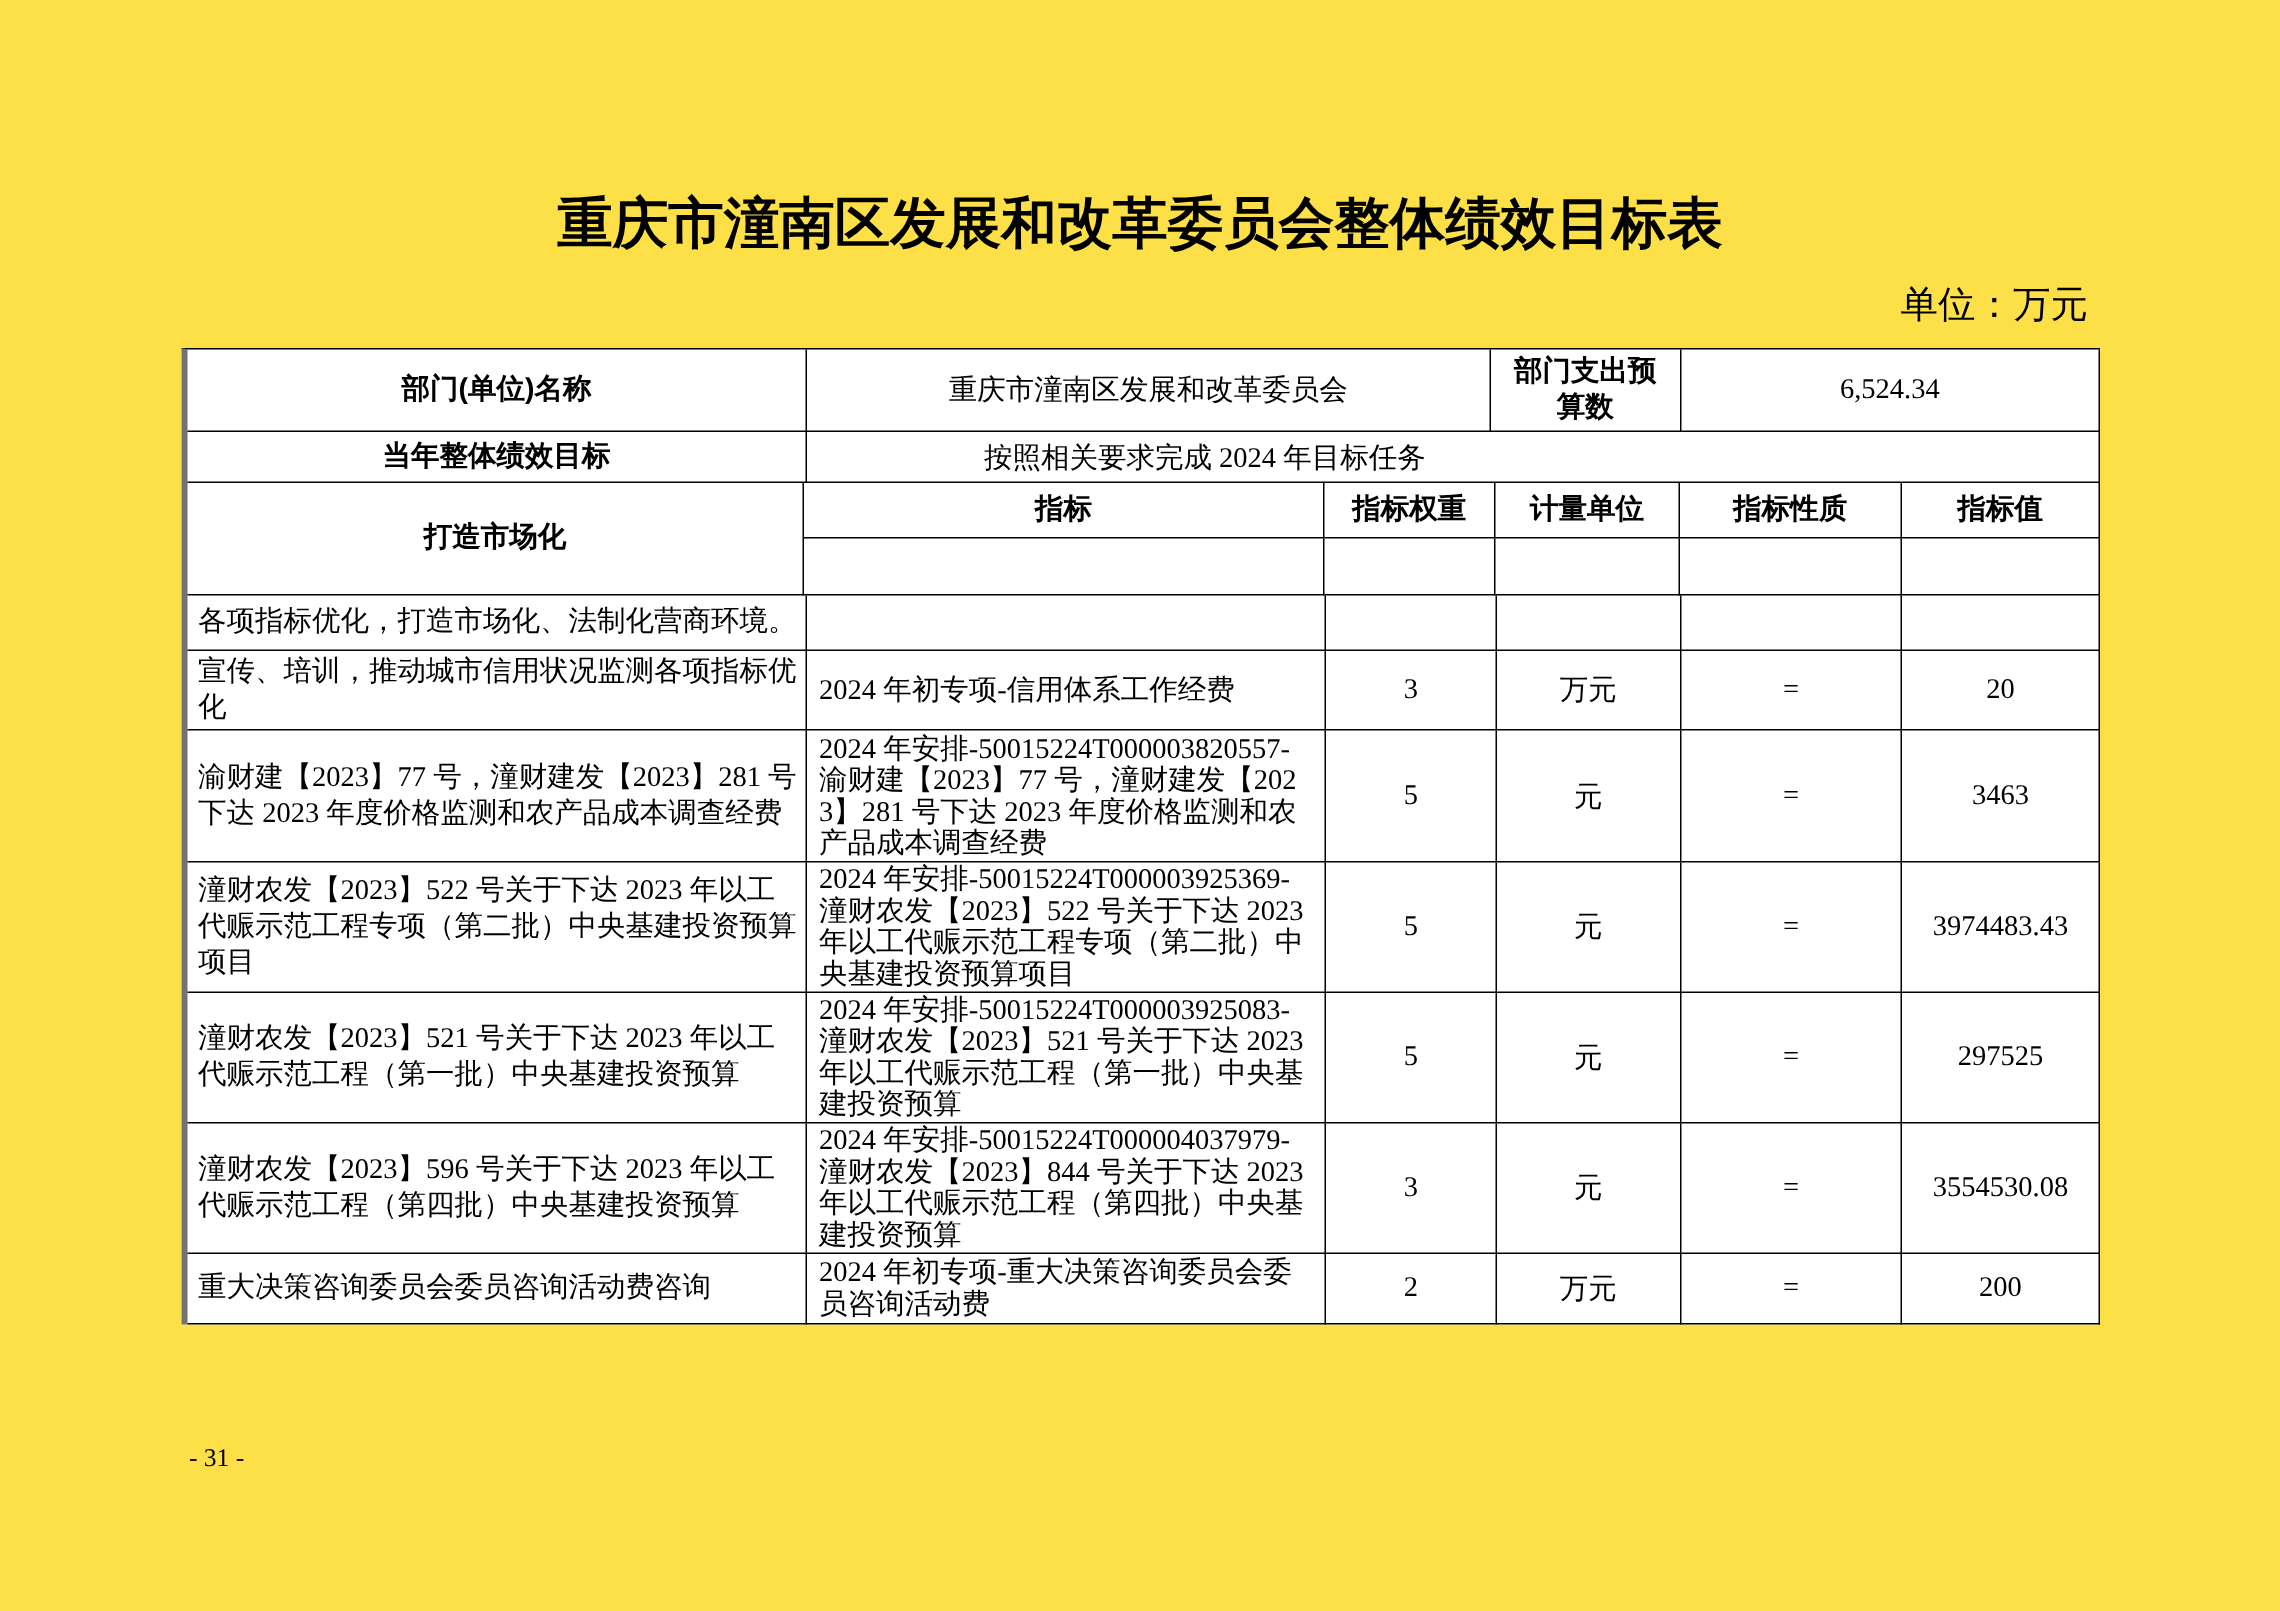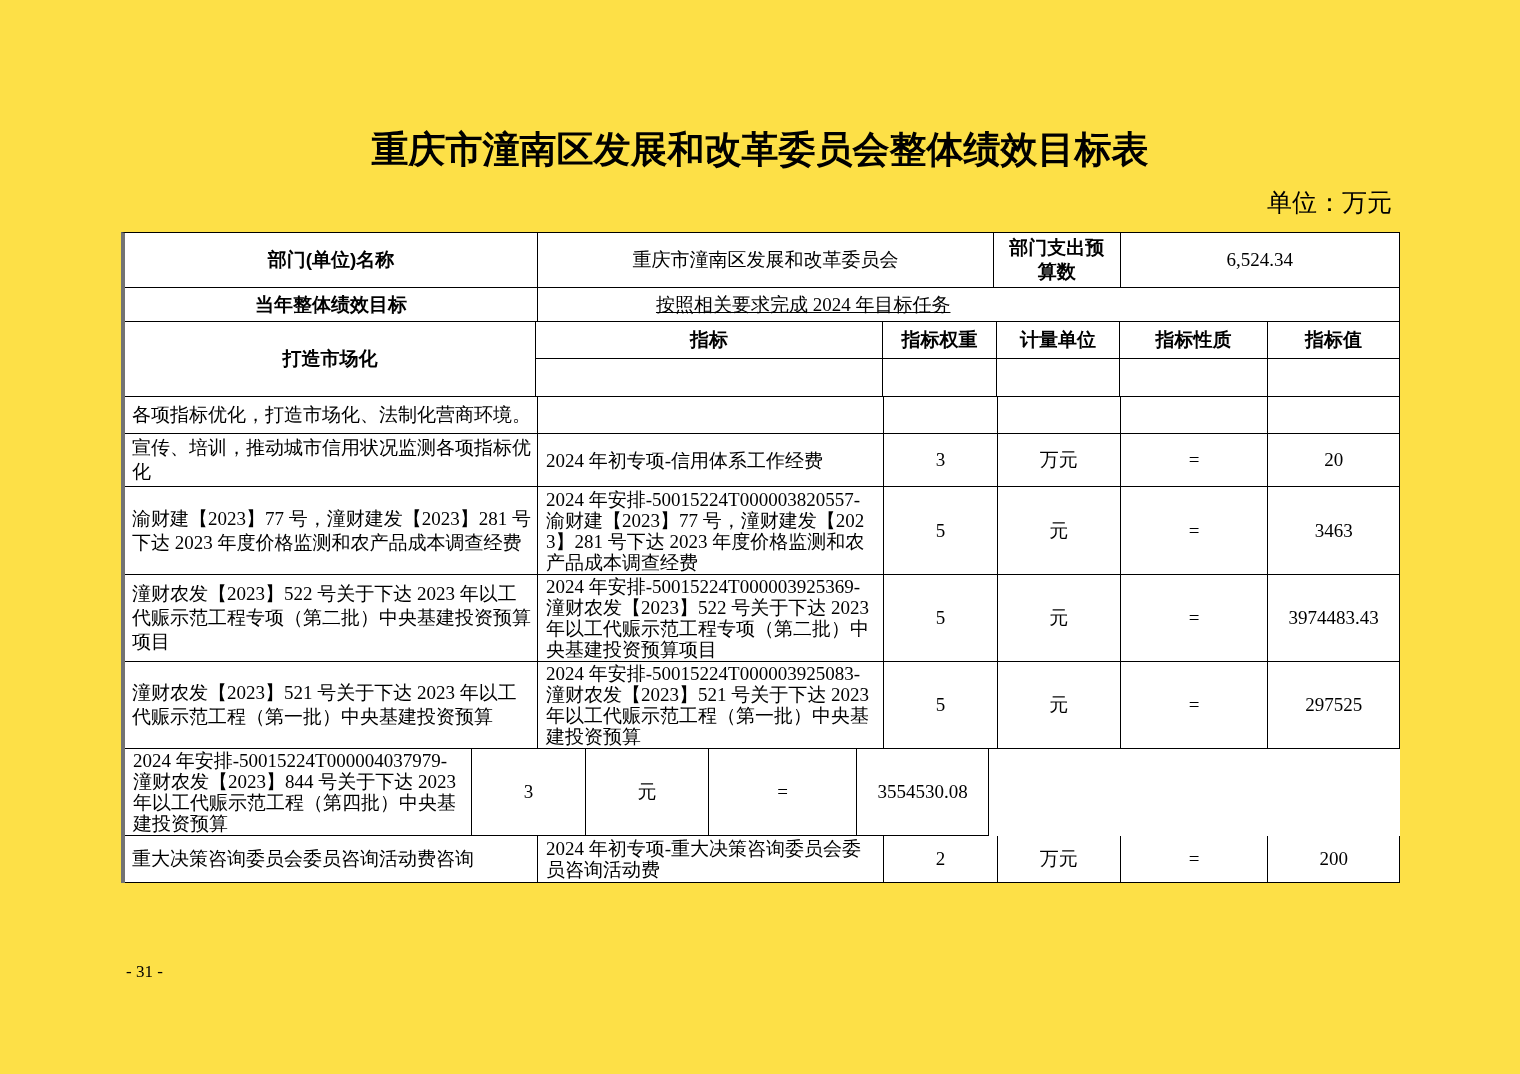--- a/index.html
+++ b/index.html
@@ -29,21 +29,21 @@
   
   .w1{width:414px;}  
   .w2{width:347px;}  
   .w3{width:114px;}  
   .w4{width:123px;}  
   .w5{width:148px;}  
   .w6{width:132px;}  
   
   .wA{width:457px;} .wB{width:127px;} .wC{width:280px;}
   
-  .wG{width:864px;text-decoration:underline;}
+  .wG{width:864px;}
 
   
   .h55{height:55px;} .h34{height:34px;} .h75{height:75px;}
   .h37{height:37px;} .h38{height:38px;} .h53{height:53px;}
   .h88{height:88px;} .h87{height:87px;} .h47{height:47px;}
 
   .subgrid{display:flex;flex-direction:column;width:864px;}
   .goal-cell{padding-left:118px;}
 
   .page-num{position:absolute;left:126px;top:962px;
@@ -130,20 +130,21 @@
     <div class="row h87">
       <div class="cell bdy lft w1">潼财农发【2023】521 号关于下达 2023 年以工代赈示范工程（第一批）中央基建投资预算</div>
       <div class="cell bdy ind w2">2024 年安排-50015224T000003925083-潼财农发【2023】521 号关于下达 2023 年以工代赈示范工程（第一批）中央基建投资预算</div>
       <div class="cell bdy ctr w3">5</div>
       <div class="cell bdy ctr w4">元</div>
       <div class="cell bdy ctr w5">=</div>
       <div class="cell bdy ctr w6">297525</div>
     </div>
 
     <div class="row h87">
+      <div class="cell bdy lft w1">潼财农发【2023】596 号关于下达 2023 年以工代赈示范工程（第四批）中央基建投资预算</div>
       <div class="cell bdy ind w2">2024 年安排-50015224T000004037979-潼财农发【2023】844 号关于下达 2023 年以工代赈示范工程（第四批）中央基建投资预算</div>
       <div class="cell bdy ctr w3">3</div>
       <div class="cell bdy ctr w4">元</div>
       <div class="cell bdy ctr w5">=</div>
       <div class="cell bdy ctr w6">3554530.08</div>
     </div>
 
     <div class="row h47">
       <div class="cell bdy lft w1">重大决策咨询委员会委员咨询活动费咨询</div>
       <div class="cell bdy ind w2">2024 年初专项-重大决策咨询委员会委员咨询活动费</div>

